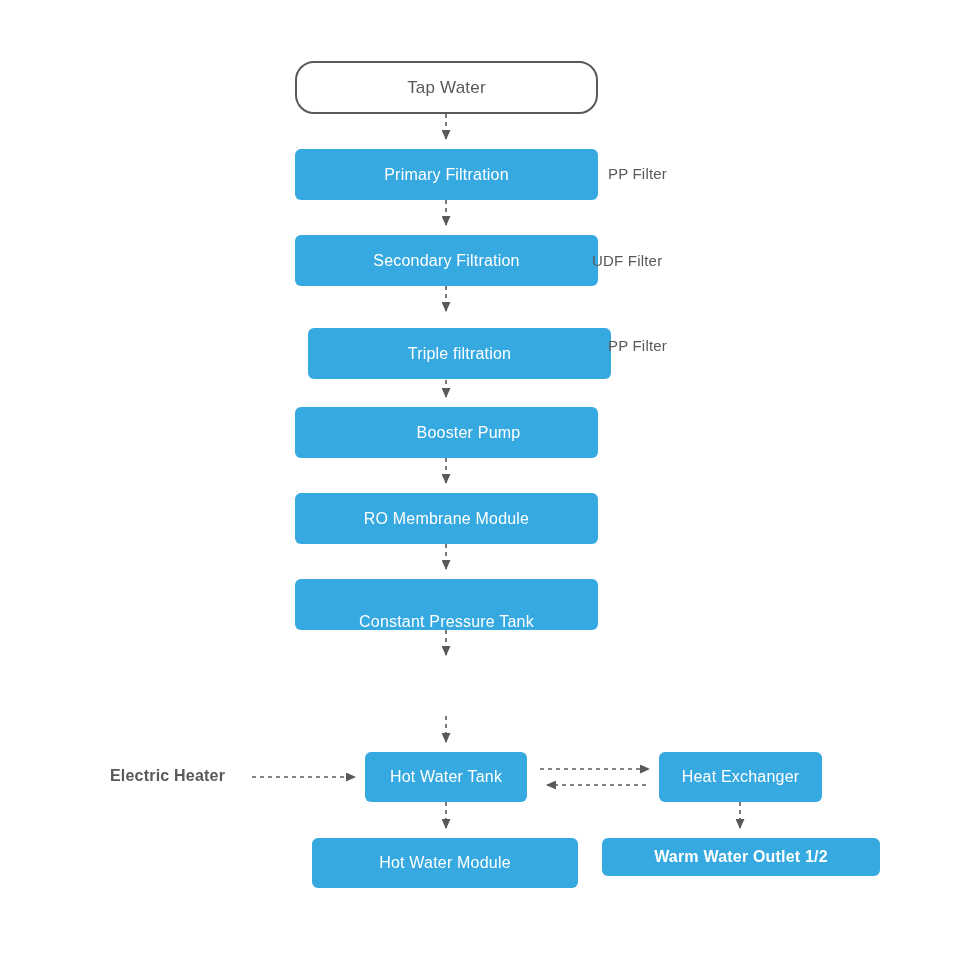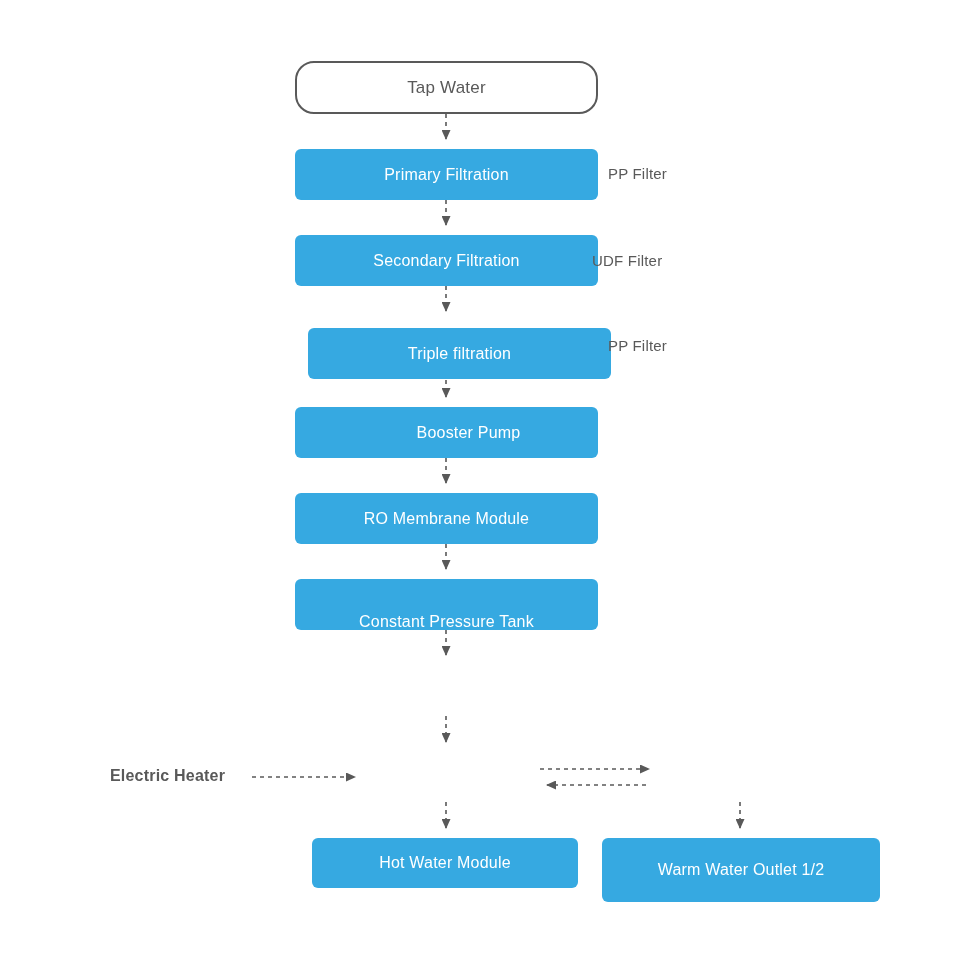--- a/index.html
+++ b/index.html
@@ -121,27 +121,33 @@
 
   <div class="node node-blue" style="left:295px; top:493px; width:303px; height:51px;">
     <span>RO Membrane Module</span>
   </div>
 
   <div class="node node-blue" style="left:295px; top:579px; width:303px; height:51px;align-items:flex-end;">
     <span>Constant Pressure Tank</span>
   </div>
 
 
+  <div class="node node-blue" style="left:365px; top:752px; width:162px; height:50px;">
+    <span>Hot Water Tank</span>
+  </div>
 
+  <div class="node node-blue" style="left:659px; top:752px; width:163px; height:50px;">
+    <span>Heat Exchanger</span>
+  </div>
 
   <div class="node node-blue" style="left:312px; top:838px; width:266px; height:50px;">
     <span>Hot Water Module</span>
   </div>
 
-  <div class="node node-blue" style="left:602px; top:838px; width:278px; height:64px;">
+  <div class="node node-blue" style="left:602px; top:838px; width:278px; height:38px;font-weight:bold;">
     <span>Warm Water Outlet 1/2</span>
   </div>
 
   <div class="side-label" style="left:608px; top:166px;">PP Filter</div>
 
   <div class="side-label" style="left:592px; top:253px;">UDF Filter</div>
 
   <div class="side-label" style="left:608px; top:338px;">PP Filter</div>
 
   <div class="side-label side-label-bold" style="left:110px; top:768px;">Electric Heater</div>

